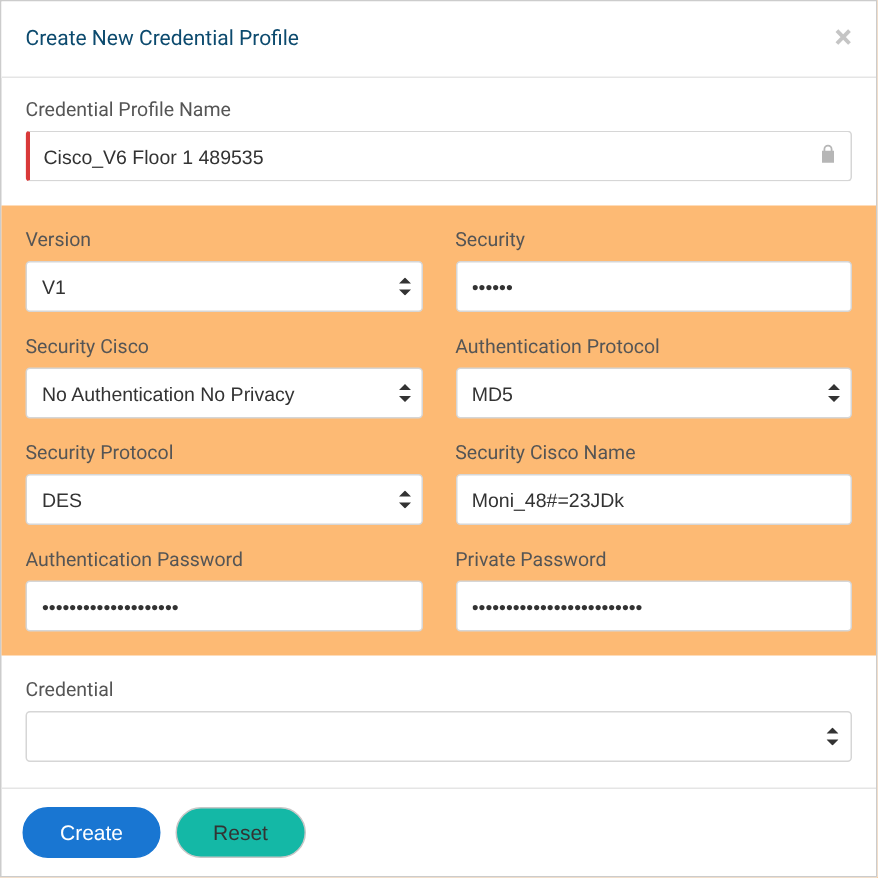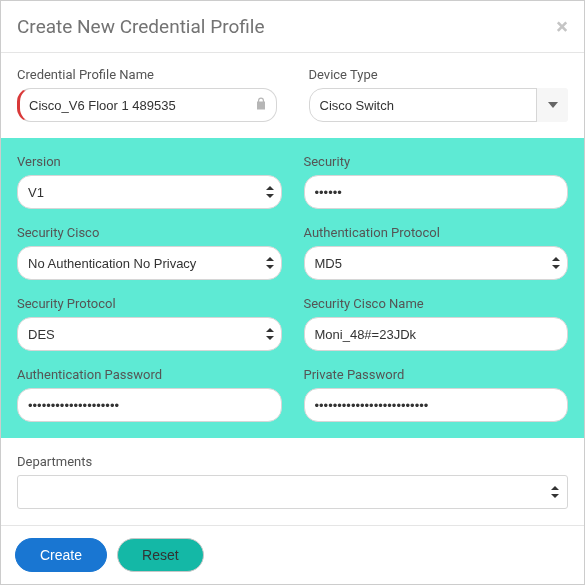--- a/index.html
+++ b/index.html
@@ -20,44 +20,44 @@
   }
   .dialog-header {
     display: flex;
     align-items: center;
     justify-content: space-between;
     padding: 14px 16px;
     border-bottom: 1px solid #e5e5e5;
     background: #fff;
   }
   .dialog-title {
-    font-size: 19px;
+    font-size: 14px;
     font-weight: 400;
-    color: #737373;
+    color: #0c4a6e;
   }
   .close-x {
     font-size: 22px;
     color: #c5c5c5;
     cursor: pointer;
     line-height: 1;
     font-weight: bold;
   }
   .section {
     padding: 16px;
     display: flex;
     gap: 32px;
   }
   .section + .section-fields {
     border-top: 0;
   }
   .section.top-section {
     padding: 14px 16px 16px 16px;
   }
   .section-fields {
-    background: #5eead4;
+    background: #fdba74;
     padding: 16px;
     display: grid;
     grid-template-columns: 1fr 1fr;
     gap: 16px 22px;
   }
   .departments-section {
     padding: 16px 16px 6px 16px;
     border-top: 0;
   }
   .col {
@@ -71,21 +71,21 @@
     margin-bottom: 6px;
   }
   .control {
     position: relative;
     width: 100%;
   }
   .input, .select {
     width: 100%;
     height: 34px;
     border: 1px solid #d6d6d6;
-    border-radius: 14px;
+    border-radius: 3px;
     background: #fff;
     font-size: 13px;
     padding: 0 30px 0 10px;
     color: #333;
     outline: none;
   }
   .input.locked-input {
     border-left: 3px solid #d93939;
     padding-left: 9px;
   }
@@ -172,31 +172,20 @@
       <div class="label">Credential Profile Name</div>
       <div class="control">
         <input class="input locked-input" value="Cisco_V6 Floor 1 489535" style="">
         <span class="lock-icon-wrap">
           <svg width="12" height="14" viewBox="0 0 12 14">
               <path fill="#b6b6b6" d="M9 5V4a3 3 0 1 0-6 0v1H2v8h8V5H9zM4.2 4a1.8 1.8 0 0 1 3.6 0v1H4.2V4z"></path>
             </svg>
         </span>
       </div>
     </div>
-    <div class="col">
-      <div class="label">Device Type</div>
-      <div class="control select-with-chevron">
-        <input class="input" readonly="" value="Cisco Switch" style="">
-        <span class="chevron-box">
-          <svg width="10" height="6" viewBox="0 0 10 6">
-              <path fill="#666" d="M0 0l5 6 5-6z"></path>
-            </svg>
-        </span>
-      </div>
-    </div>
   </div>
 
   <div class="section-fields">
 
     <div class="col">
       <div class="label">Version</div>
       <div class="control">
         <input class="input" readonly="" value="V1" style="">
         <span class="sort-arrows">
           <svg width="8" height="12" viewBox="0 0 8 12">
@@ -266,21 +255,21 @@
     <div class="col">
       <div class="label">Private Password</div>
       <div class="control">
         <input class="input" type="text" value="•••••••••••••••••••••••••" style="">
       </div>
     </div>
 
   </div>
 
   <div class="departments-section">
-    <div class="label">Departments</div>
+    <div class="label">Credential</div>
     <div class="control" style="margin-bottom:10px;">
       <div class="departments-select">
         <span class="sort-arrows">
           <svg width="8" height="12" viewBox="0 0 8 12">
               <path fill="#333" d="M4 0L0 4h8zM4 12L0 8h8z"></path>
             </svg>
         </span>
       </div>
     </div>
   </div>

